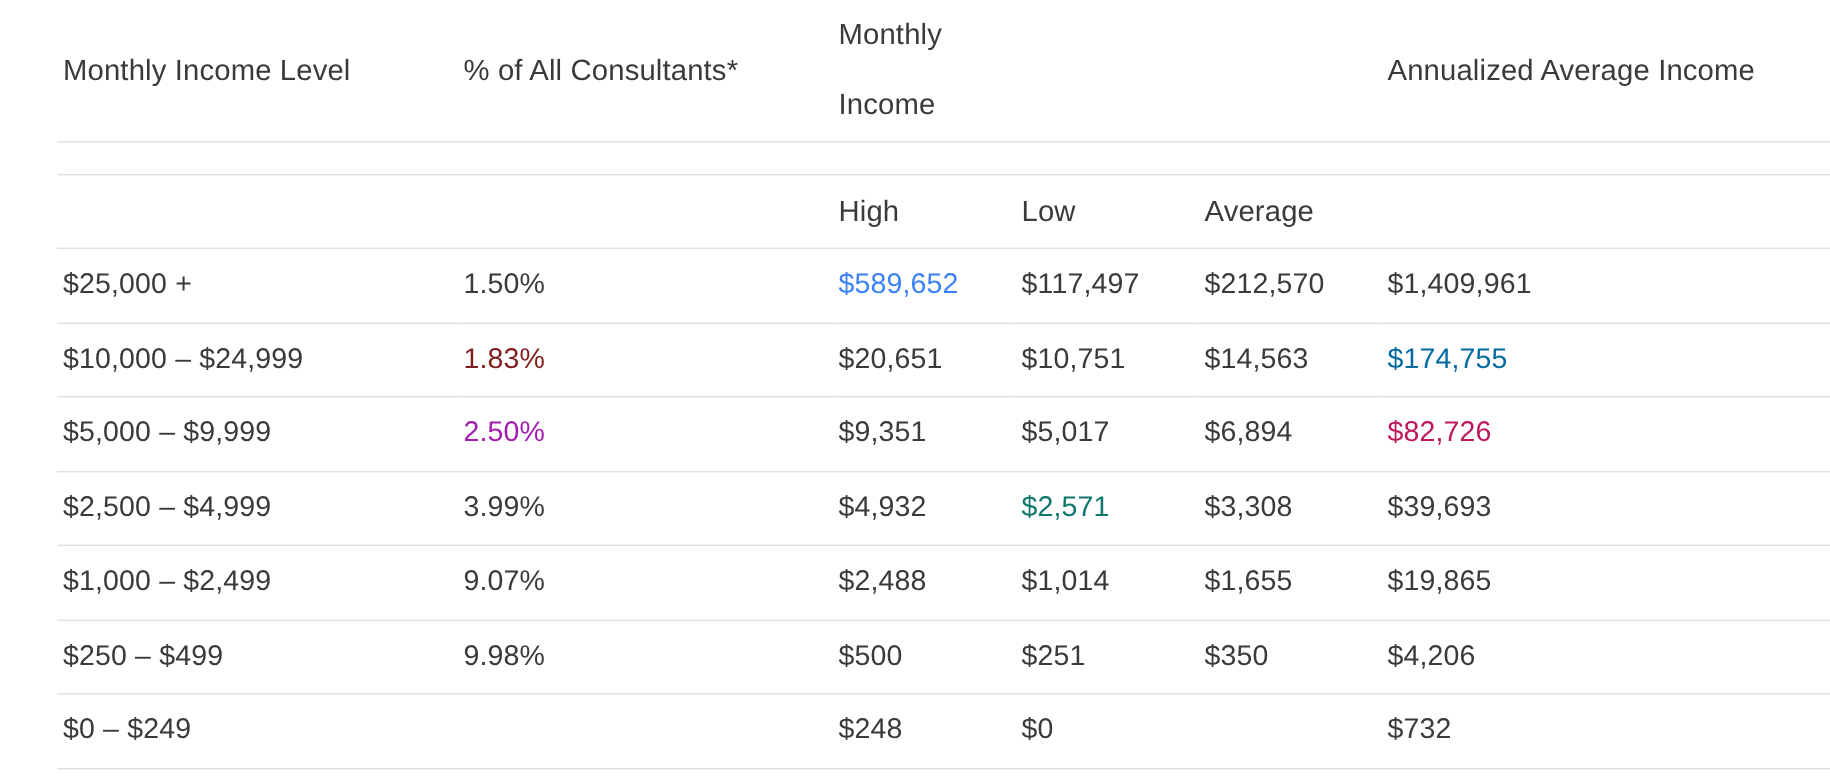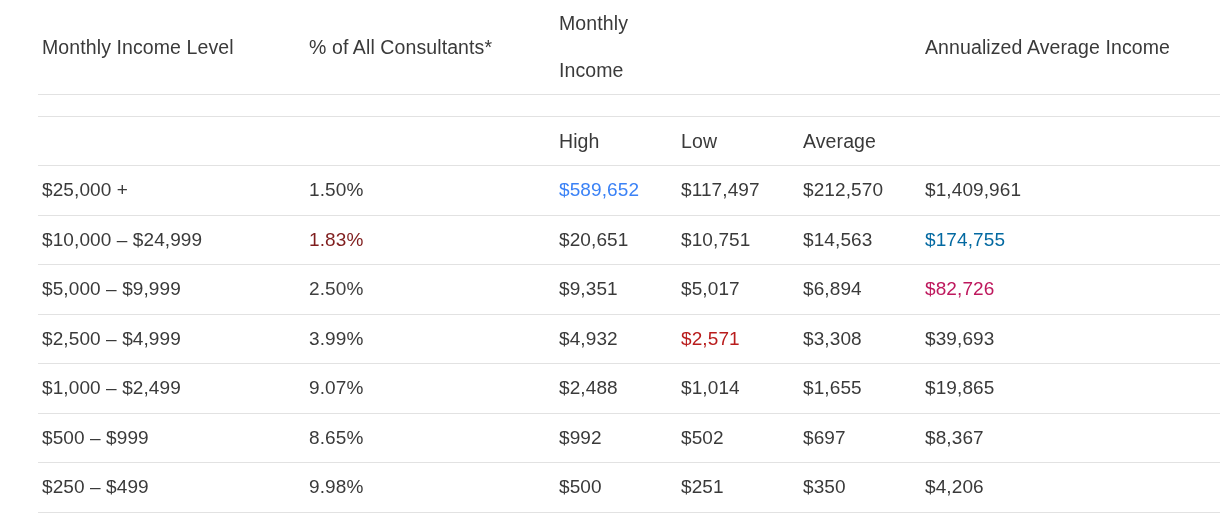--- a/index.html
+++ b/index.html
@@ -110,49 +110,41 @@
       <tr class="data-row">
         <td style="border-bottom-color: rgb(226, 226, 226); color: rgb(58, 58, 58);">$10,000 – $24,999</td>
         <td style="border-bottom-color: rgb(226, 226, 226); color: #7f1d1d;">1.83%</td>
         <td style="border-bottom-color: rgb(226, 226, 226); color: rgb(58, 58, 58);">$20,651</td>
         <td style="border-bottom-color: rgb(226, 226, 226); color: rgb(58, 58, 58); margin-left: 40px;">$10,751</td>
         <td style="border-bottom-color: rgb(226, 226, 226); color: rgb(58, 58, 58);">$14,563</td>
         <td style="border-bottom-color: rgb(226, 226, 226); color: #0369a1;">$174,755</td>
       </tr>
       <tr class="data-row">
         <td style="border-bottom-color: rgb(226, 226, 226); color: rgb(58, 58, 58);">$5,000 – $9,999</td>
-        <td style="border-bottom-color: rgb(226, 226, 226); color: #404040; margin-top: 20px;">2.50%</td>
+        <td style="border-bottom-color: rgb(226, 226, 226); color: #a21caf; margin-top: 20px;">2.50%</td>
         <td style="border-bottom-color: rgb(226, 226, 226); color: rgb(58, 58, 58); margin-left: 40px;">$9,351</td>
         <td style="border-bottom-color: rgb(226, 226, 226); color: rgb(58, 58, 58);">$5,017</td>
         <td style="border-bottom-color: rgb(226, 226, 226); color: rgb(58, 58, 58);">$6,894</td>
         <td style="border-bottom-color: rgb(226, 226, 226); color: #be185d;">$82,726</td>
       </tr>
       <tr class="data-row">
         <td style="border-bottom-color: rgb(226, 226, 226); color: rgb(58, 58, 58);">$2,500 – $4,999</td>
         <td style="border-bottom-color: rgb(226, 226, 226); color: rgb(58, 58, 58);">3.99%</td>
         <td style="border-bottom-color: rgb(226, 226, 226); color: rgb(58, 58, 58);">$4,932</td>
-        <td style="border-bottom-color: rgb(226, 226, 226); color: #b91c1c;">$2,571</td>
+        <td style="border-bottom-color: rgb(226, 226, 226); color: #0f766e;">$2,571</td>
         <td style="border-bottom-color: rgb(226, 226, 226); color: rgb(58, 58, 58);">$3,308</td>
         <td style="border-bottom-color: rgb(226, 226, 226); color: rgb(58, 58, 58);">$39,693</td>
       </tr>
       <tr class="data-row">
         <td style="border-bottom-color: rgb(226, 226, 226); color: rgb(58, 58, 58);">$1,000 – $2,499</td>
         <td style="border-bottom-color: rgb(226, 226, 226); color: rgb(58, 58, 58);">9.07%</td>
         <td style="border-bottom-color: rgb(226, 226, 226); color: rgb(58, 58, 58);">$2,488</td>
         <td style="border-bottom-color: rgb(226, 226, 226); color: rgb(58, 58, 58);">$1,014</td>
         <td style="border-bottom-color: rgb(226, 226, 226); color: rgb(58, 58, 58);">$1,655</td>
         <td style="border-bottom-color: rgb(226, 226, 226); color: rgb(58, 58, 58);">$19,865</td>
-      </tr>
-      <tr class="data-row">
-        <td style="border-bottom-color: rgb(226, 226, 226); color: rgb(58, 58, 58);">$500 – $999</td>
-        <td style="border-bottom-color: rgb(226, 226, 226); color: rgb(58, 58, 58);">8.65%</td>
-        <td style="border-bottom-color: rgb(226, 226, 226); color: rgb(58, 58, 58);">$992</td>
-        <td style="border-bottom-color: rgb(226, 226, 226); color: rgb(58, 58, 58);">$502</td>
-        <td style="border-bottom-color: rgb(226, 226, 226); color: rgb(58, 58, 58);">$697</td>
-        <td style="border-bottom-color: rgb(226, 226, 226); color: rgb(58, 58, 58);">$8,367</td>
       </tr>
       <tr class="data-row">
         <td style="border-bottom-color: rgb(226, 226, 226); color: rgb(58, 58, 58);">$250 – $499</td>
         <td style="border-bottom-color: rgb(226, 226, 226); color: rgb(58, 58, 58);">9.98%</td>
         <td style="border-bottom-color: rgb(226, 226, 226); color: rgb(58, 58, 58);">$500</td>
         <td style="border-bottom-color: rgb(226, 226, 226); color: rgb(58, 58, 58);">$251</td>
         <td style="border-bottom-color: rgb(226, 226, 226); color: rgb(58, 58, 58);">$350</td>
         <td style="border-bottom-color: rgb(226, 226, 226); color: rgb(58, 58, 58);">$4,206</td>
       </tr>
       <tr class="data-row">

